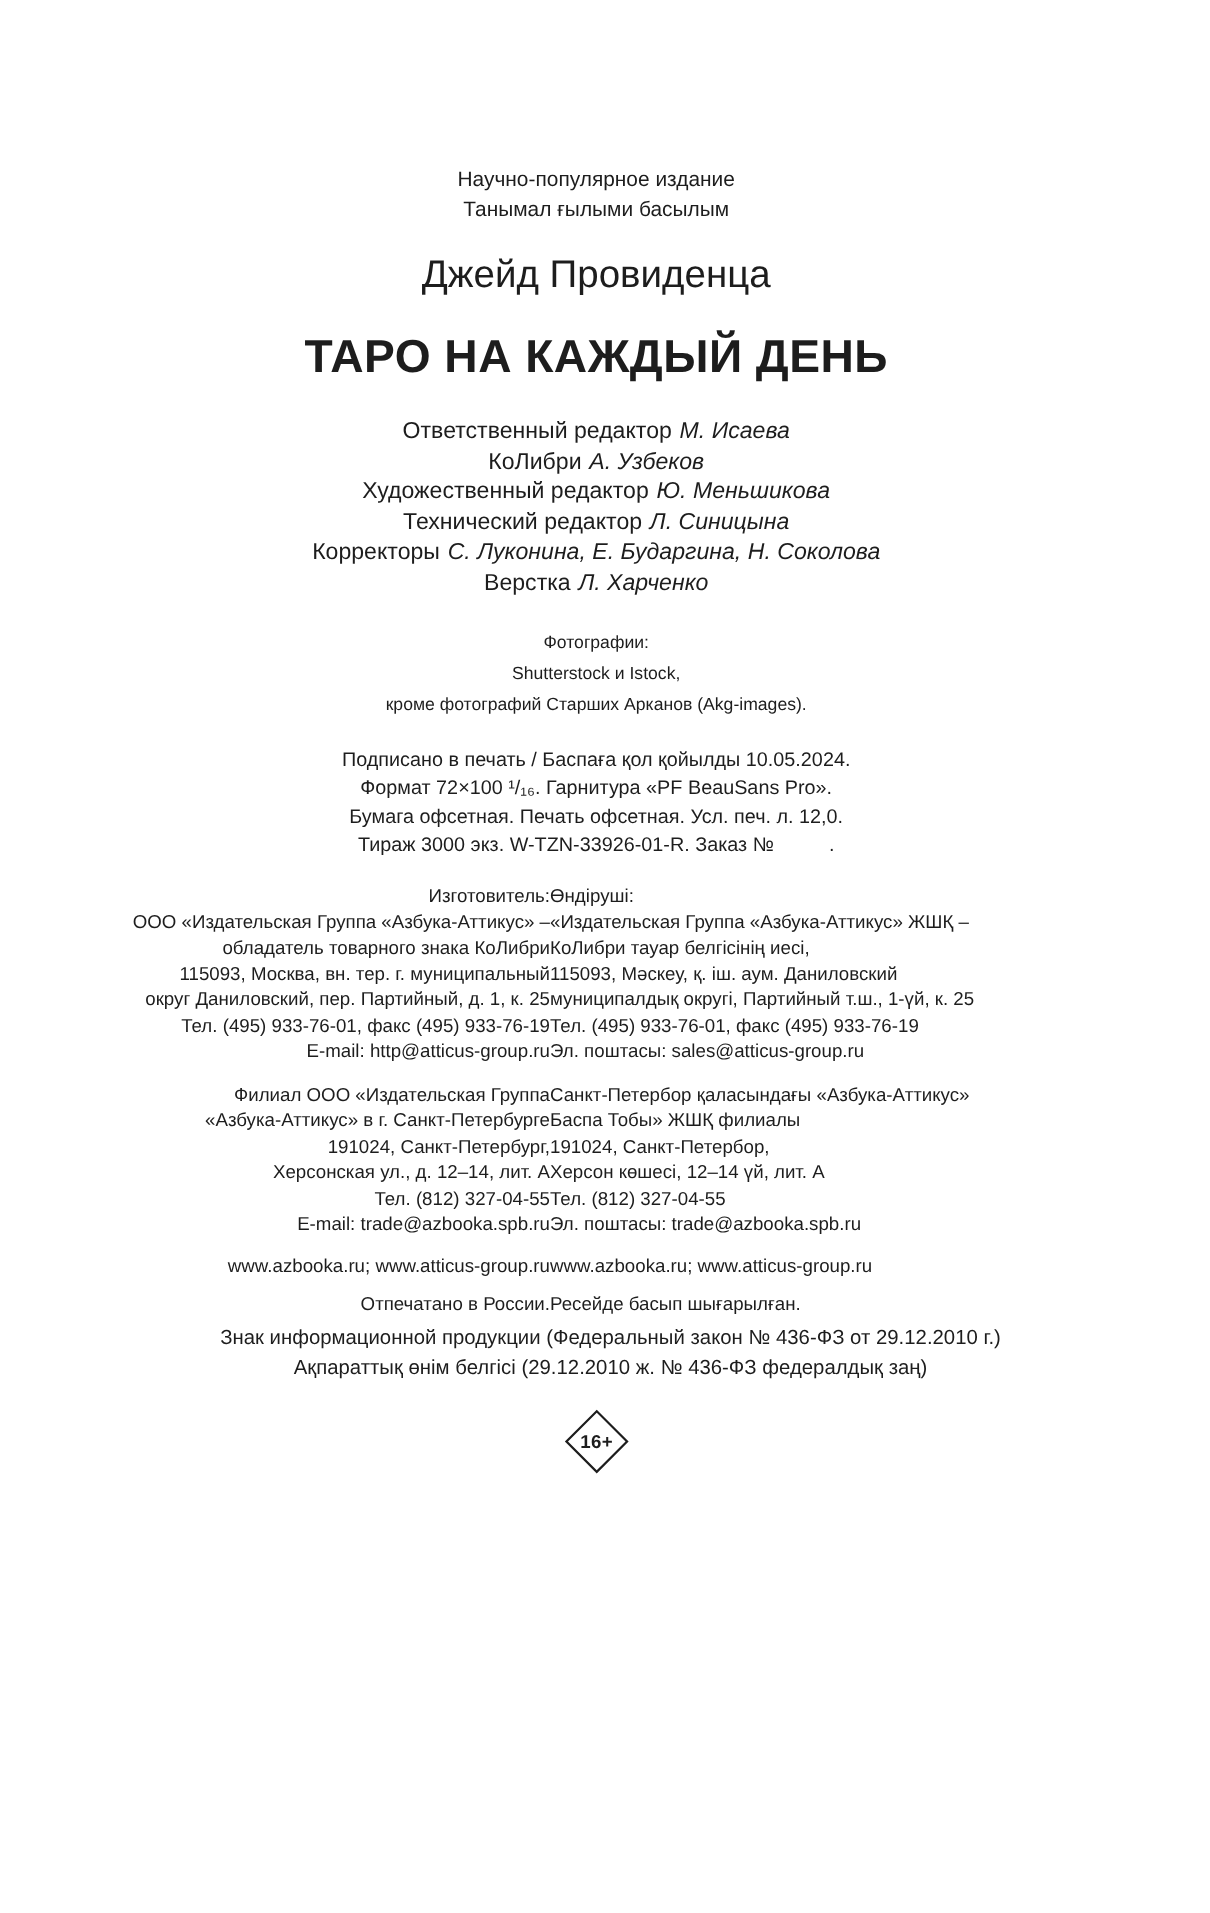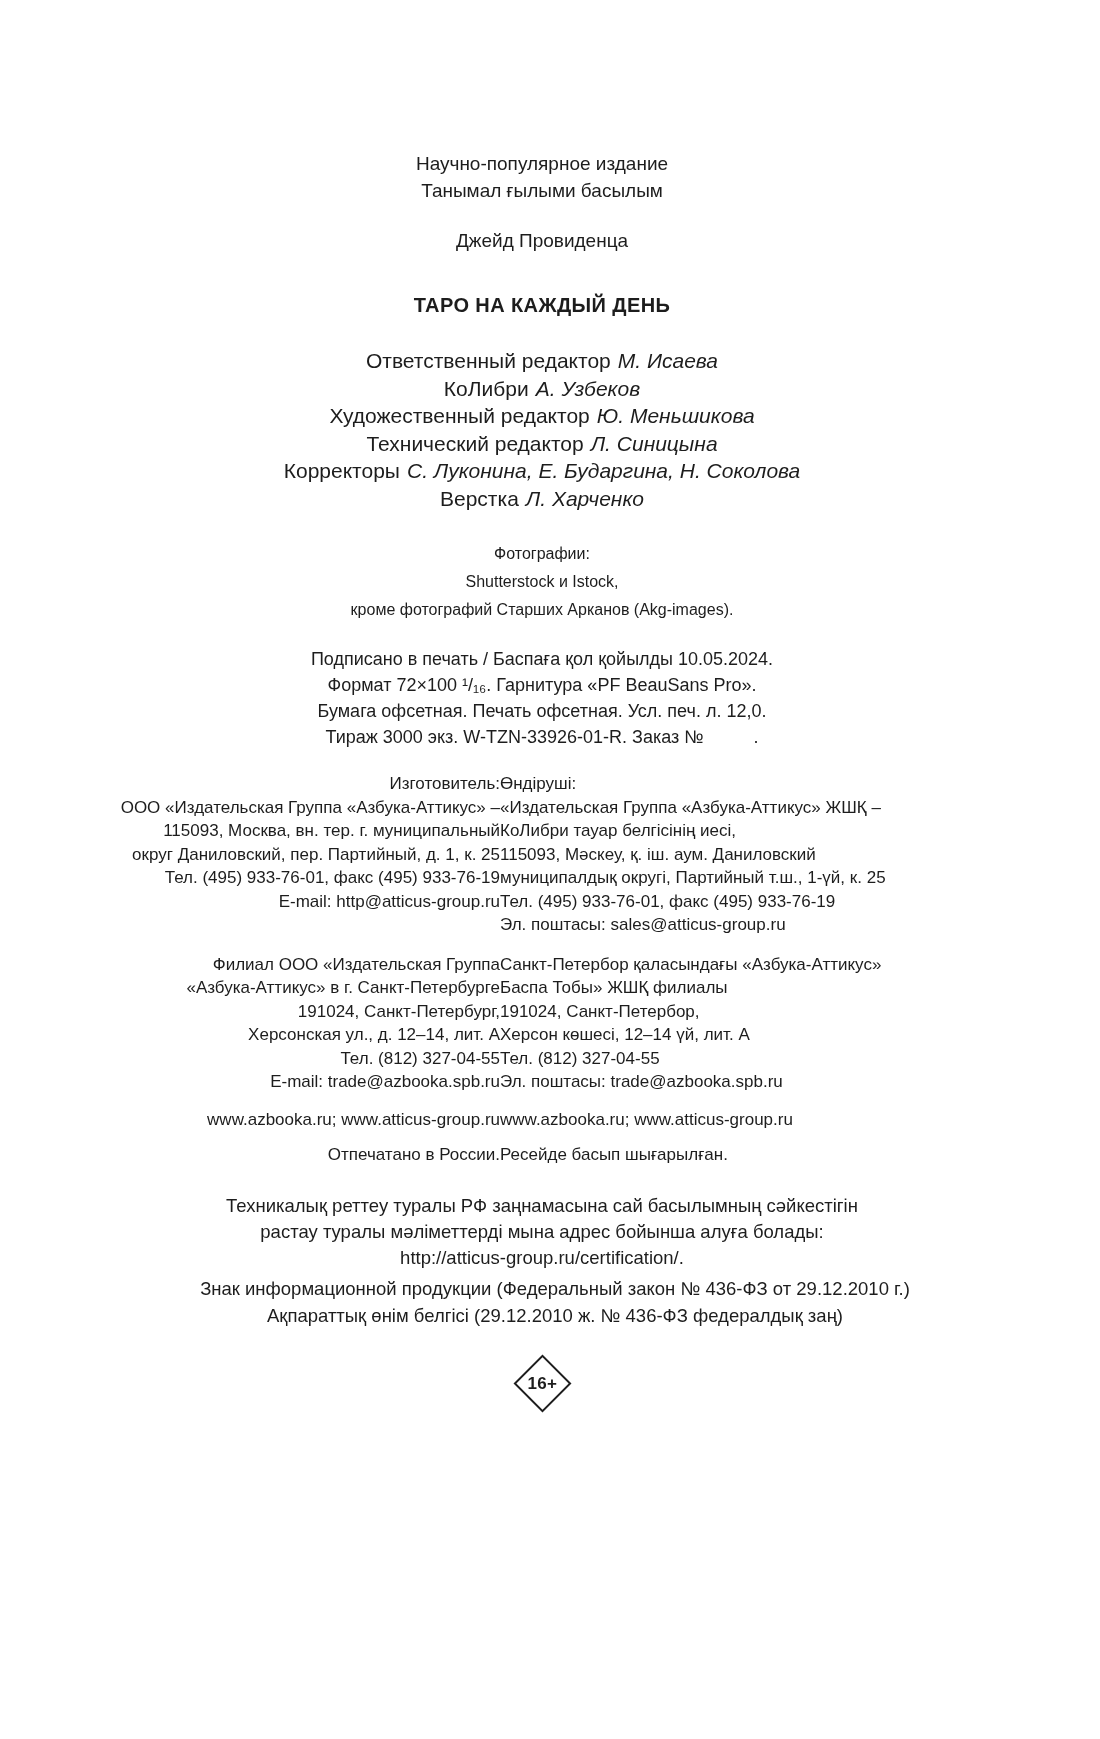--- a/index.html
+++ b/index.html
@@ -8,22 +8,22 @@
     width: 1100px;
     height: 1739px;
     font-family: "Liberation Sans", "DejaVu Sans", sans-serif;
     color: #1d1d1d;
     overflow: hidden;
   }
   .page { width: 1084px; height: 1739px; padding-top: 150px; }
   .center { text-align: center; }
 
   .edition-block { font-size: 19px; line-height: 27px; }
-  .author-name { font-size: 19px; margin-top: 26px; }
-  .book-title { font-size: 20px; font-weight: 700; margin-top: 42px; letter-spacing: 0.4px; }
+  .author-name { font-size: 35px; margin-top: 26px; }
+  .book-title { font-size: 42px; font-weight: 700; margin-top: 30px; letter-spacing: 0.4px; }
 
   .credits-block { margin-top: 30px; font-size: 21px; line-height: 27.5px; }
   .credit-name { font-style: italic; margin-left: 7px; }
 
   .photos-block { margin-top: 10px; padding-top: 18px; font-size: 16px; line-height: 28px; }
   .print-block { margin-top: 12px; padding-top: 10px; font-size: 18px; line-height: 26px; }
 
   .cols { display: flex; margin-left: 108px; width: 840px; 
           font-size: 17px; line-height: 23.5px; }
   .cols .col { flex: 0 0 auto; }
@@ -98,20 +98,21 @@
     <div>Подписано в печать / Баспаға қол қойылды 10.05.2024.</div>
     <div>Формат 72×100 ¹/₁₆. Гарнитура «PF BeauSans Pro».</div>
     <div>Бумага офсетная. Печать офсетная. Усл. печ. л. 12,0.</div>
     <div>Тираж 3000 экз. W-TZN-33926-01-R. Заказ №&nbsp;&nbsp;&nbsp;&nbsp;&nbsp;&nbsp;&nbsp;&nbsp;&nbsp;&nbsp;.</div>
   </div>
 
   <div class="cols cols-manufacturer">
     <div class="col col-left">
       <div>Изготовитель:</div>
       <div>ООО «Издательская Группа «Азбука-Аттикус» –</div>
+      <div>обладатель товарного знака КоЛибри</div>
       <div>115093, Москва, вн. тер. г. муниципальный</div>
       <div>округ Даниловский, пер. Партийный, д. 1, к. 25</div>
       <div>Тел. (495) 933-76-01, факс (495) 933-76-19</div>
       <div>E-mail: http@atticus-group.ru</div>
     </div>
     <div class="col col-right">
       <div>Өндіруші:</div>
       <div>«Издательская Группа «Азбука-Аттикус» ЖШҚ –</div>
       <div>КоЛибри тауар белгісінің иесі,</div>
       <div>115093, Мәскеу, қ. іш. аум. Даниловский</div>
@@ -151,25 +152,20 @@
 
   <div class="cols cols-printed">
     <div class="col col-left">
       <div>Отпечатано в России.</div>
     </div>
     <div class="col col-right">
       <div>Ресейде басып шығарылған.</div>
     </div>
   </div>
 
-  <div class="cert-block center">
-    <div>Техникалық реттеу туралы РФ заңнамасына сай басылымның сәйкестігін</div>
-    <div>растау туралы мәліметтерді мына адрес бойынша алуға болады:</div>
-    <div>http://atticus-group.ru/certification/.</div>
-  </div>
 
   <div class="law-block center">
     <div>Знак информационной продукции (Федеральный закон № 436-ФЗ от 29.12.2010 г.)</div>
     <div>Ақпараттық өнім белгісі (29.12.2010 ж. № 436-ФЗ федералдық заң)</div>
   </div>
 
   <div class="badge-wrap">
     <div class="diamond">
       <span class="badge-text">16+</span>
     </div>

